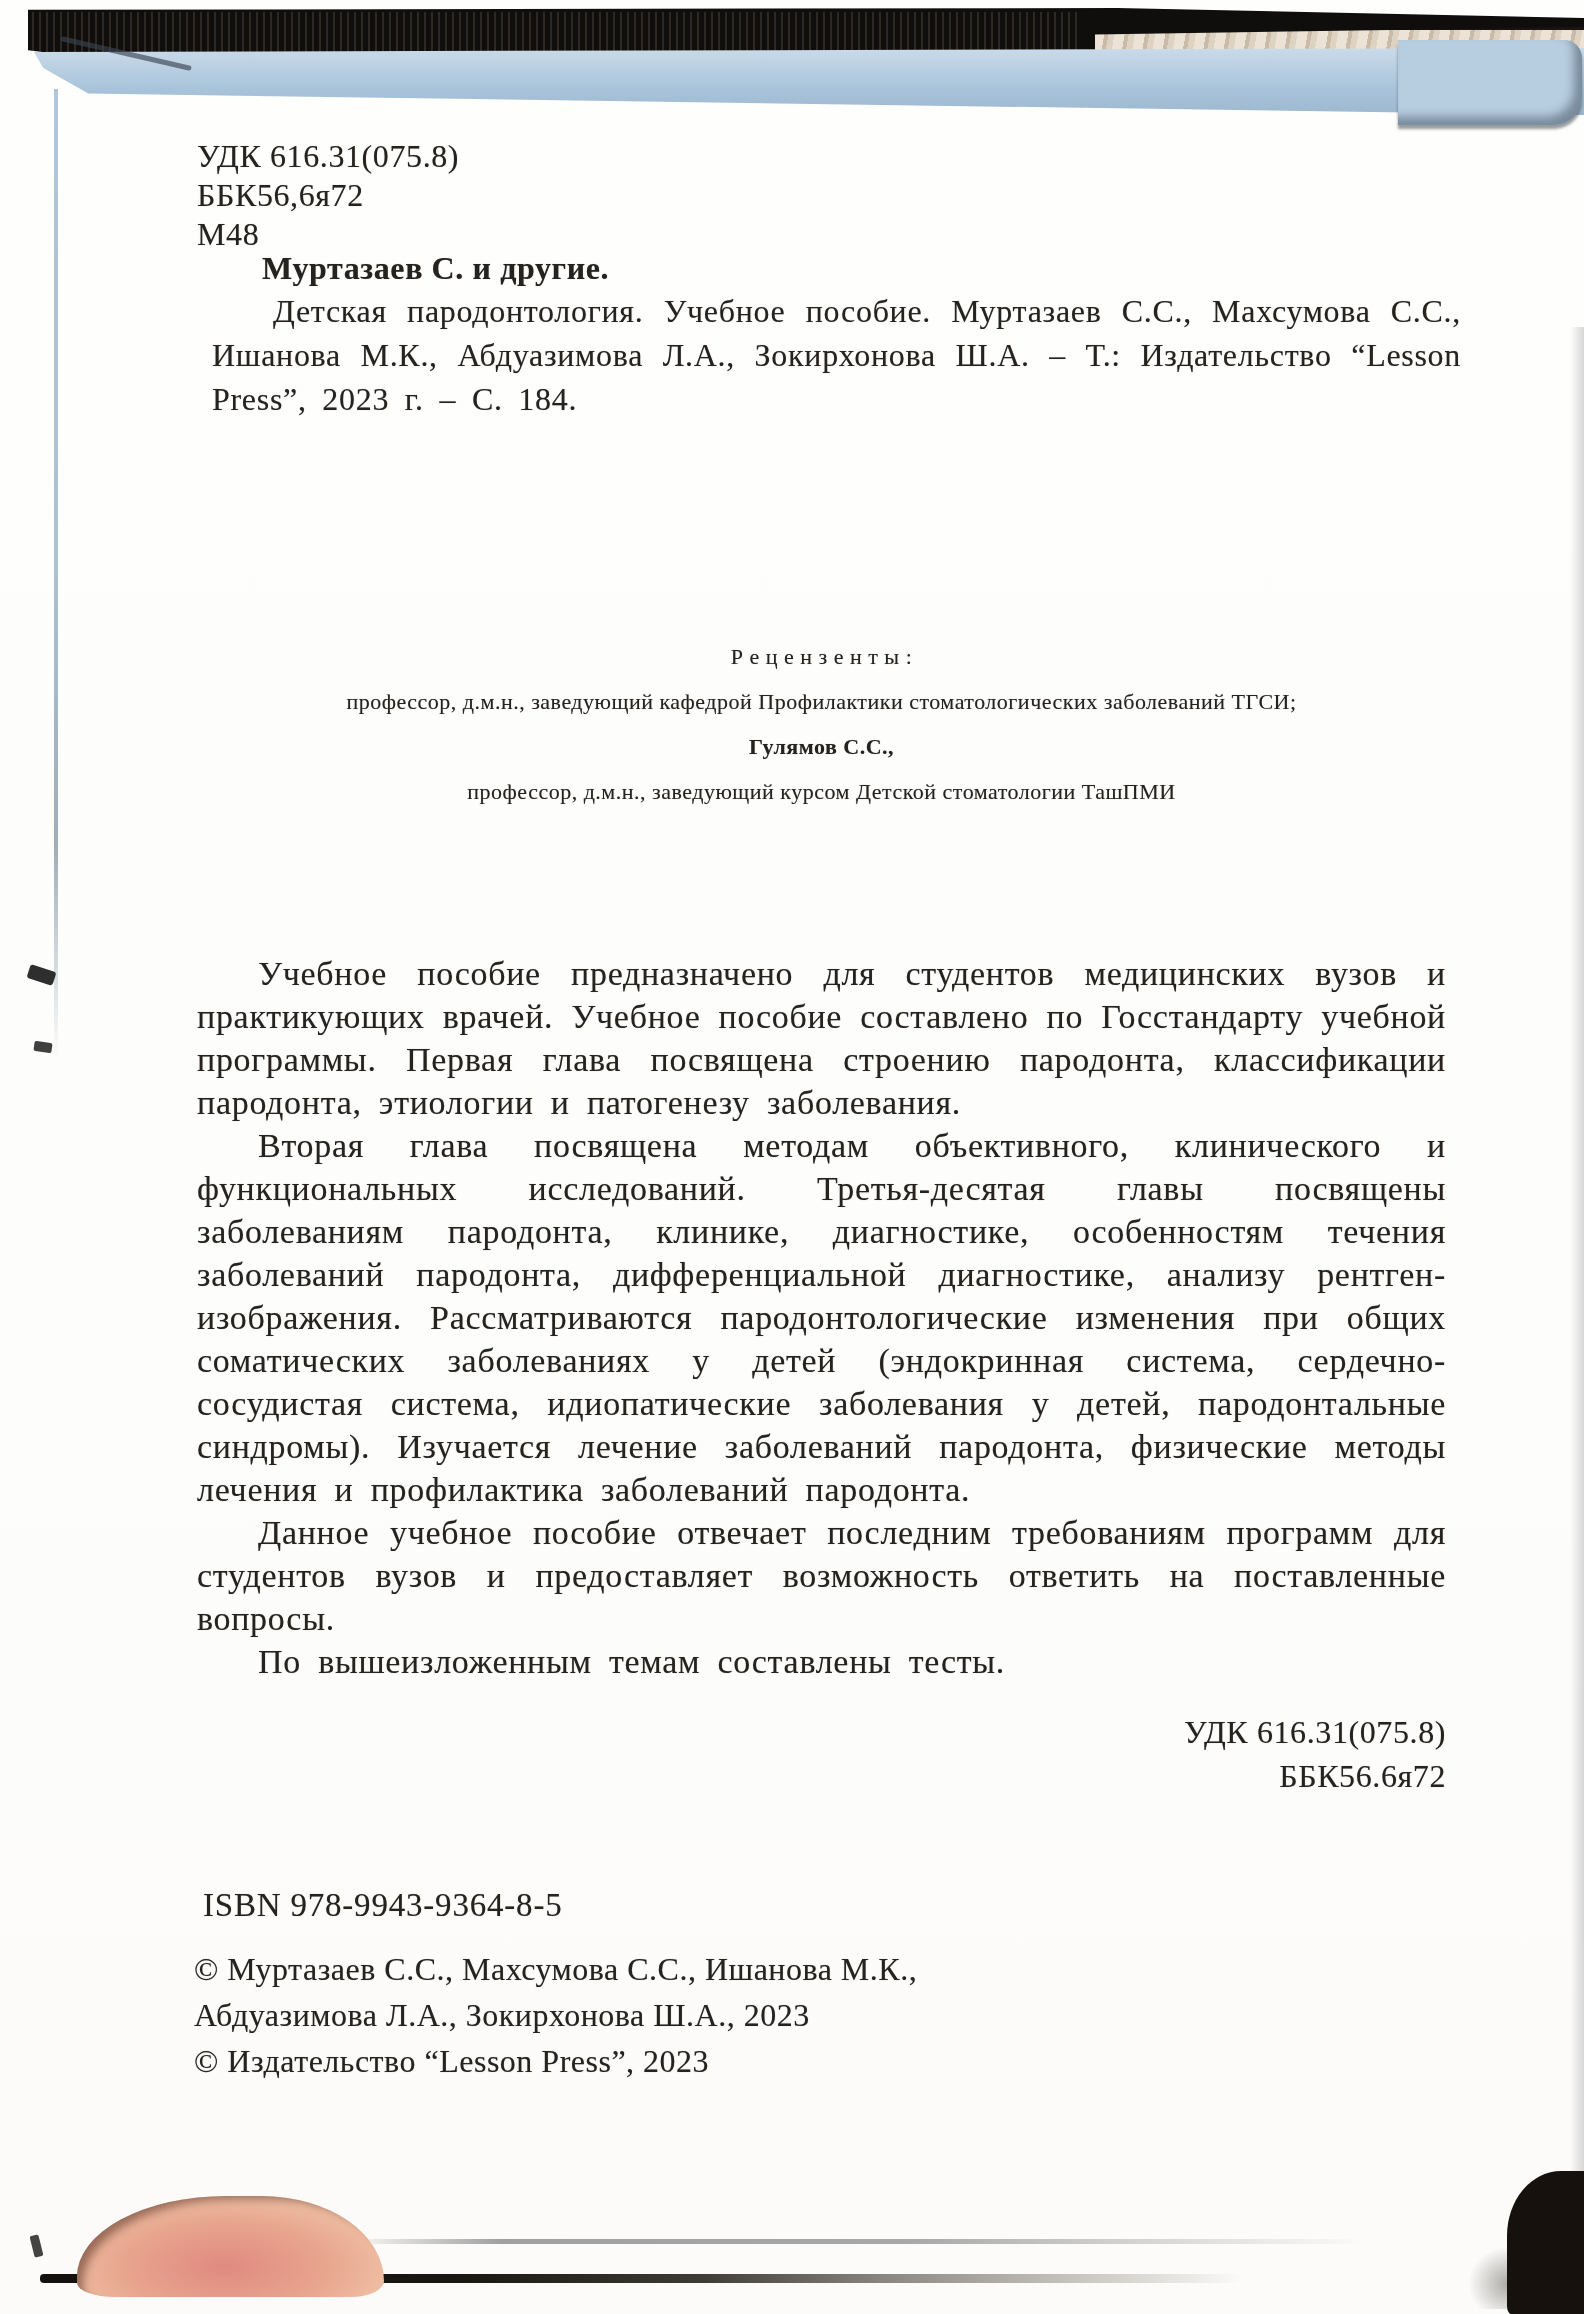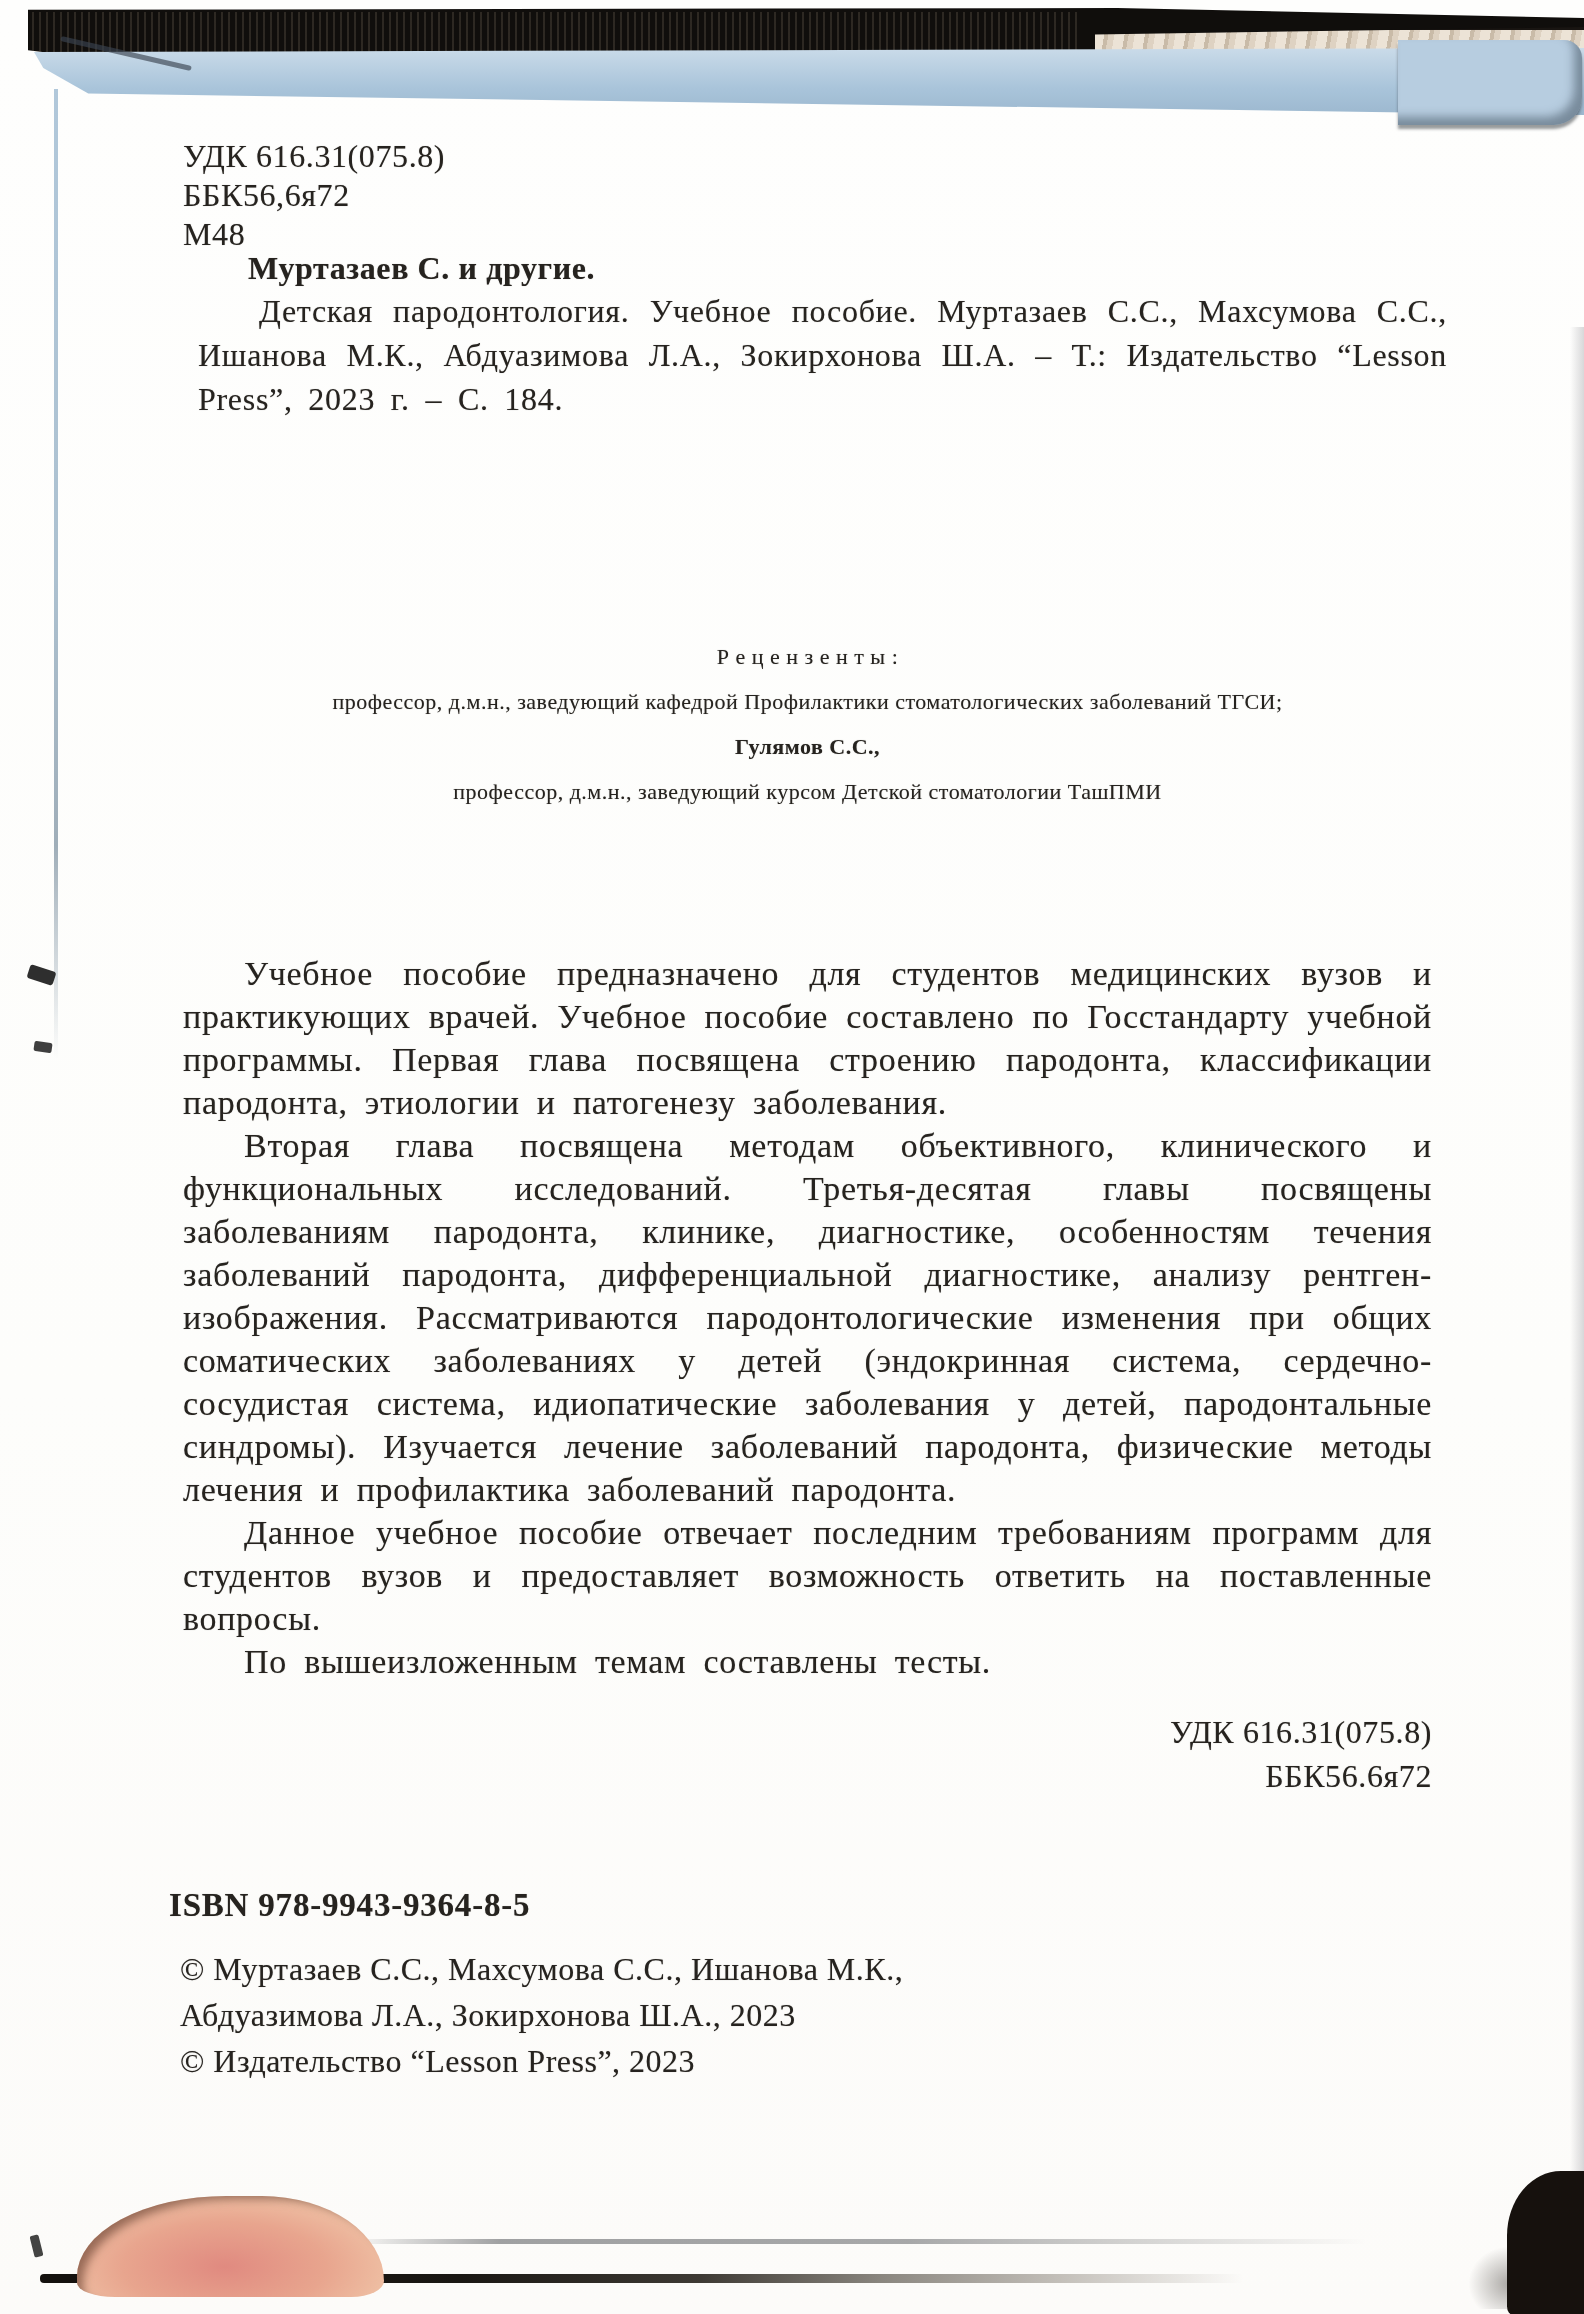--- a/index.html
+++ b/index.html
@@ -5,21 +5,21 @@
   html,body{margin:0;padding:0;background:#e9e9e9;}
   .page{
     position:relative;
     width:1584px;height:2315px;
     margin:0 auto;
     background:linear-gradient(180deg,#fefefd 0%,#fdfdfb 60%,#fcfbf9 100%);
     overflow:hidden;
     font-family:"Liberation Serif","DejaVu Serif",serif;
     color:#26231f;
   }
-  .txt{ text-shadow:0 0 1px rgba(40,36,32,.35); }
+  .txt{ text-shadow:0 0 1px rgba(40,36,32,.35);margin-left:14px; }
 
   
   .spine-bar{
     position:absolute;left:28px;top:8px;width:1556px;height:46px;
     background:#100e0c;
     clip-path:polygon(0 4%,70% 0,100% 22%,100% 60%,70% 96%,2% 100%,0 92%);
   }
   .spine-stripes{
     position:absolute;left:4px;top:4px;width:1049px;height:40px;
     background:repeating-linear-gradient(90deg,rgba(105,94,80,.55) 0 2px,rgba(0,0,0,0) 2px 7px);
@@ -101,21 +101,21 @@
   .annotation{
     position:absolute;left:183px;top:952px;width:1249px;
     font-size:34px;line-height:43px;text-align:justify;
     letter-spacing:0.7px;word-spacing:8px;
   }
   .annotation p{margin:0;text-indent:61px;}
   .meta-bottom{
     position:absolute;left:183px;top:1710px;width:1249px;
     font-size:32px;line-height:44px;text-align:right;letter-spacing:0.6px;
   }
-  .isbn-line{position:absolute;left:169px;top:1887px;font-size:33px;letter-spacing:0.8px;font-weight:bold;}
+  .isbn-line{position:absolute;left:189px;top:1887px;font-size:33px;letter-spacing:0.8px;}
   .copyright-block{
     position:absolute;left:180px;top:1946px;width:1253px;
     font-size:32px;line-height:46px;text-align:left;letter-spacing:0.5px;
   }
 </style>
 </head>
 <body>
 
 <div class="page">
 

